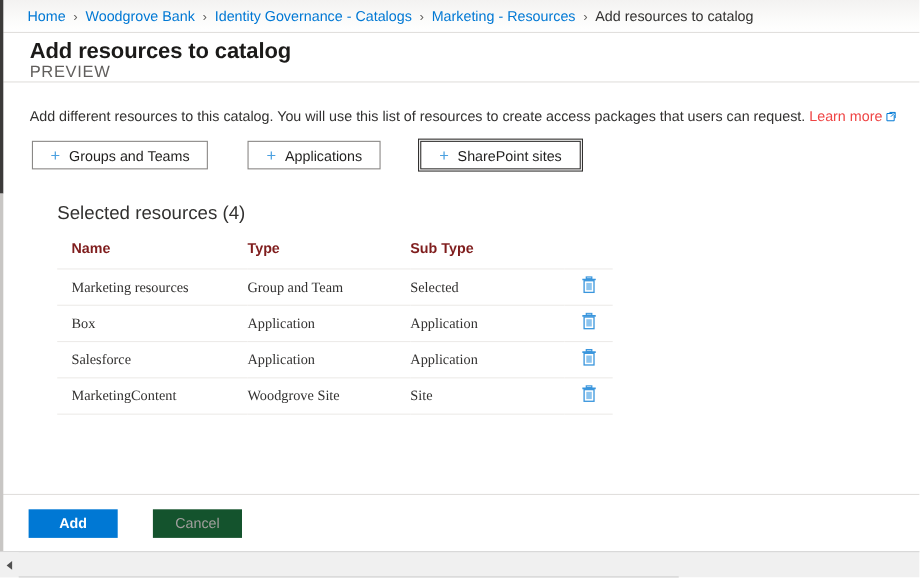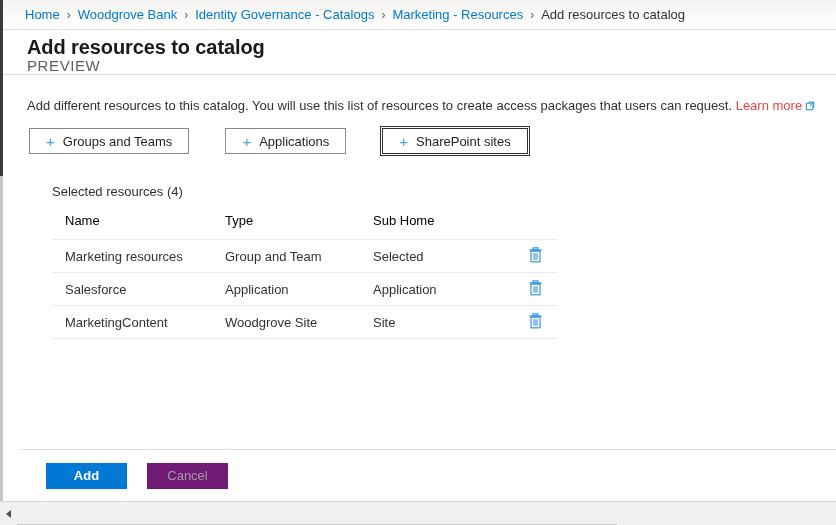--- a/index.html
+++ b/index.html
@@ -158,88 +158,89 @@
     color: #4aa0e0;
     font-size: 15px;
     font-weight: 400;
     margin-right: 8px;
     line-height: 1;
   }
 
   
   .sel-heading {
     margin: 30px 0 6px 49px;
-    font-size: 13px;
+    font-size: 17px;
     color: #323130;
   }
 
   .res-table {
     margin: 14px 0 0 49px;
     width: 492px;
     border-collapse: collapse;
     table-layout: fixed;
   }
   .res-table th {
     text-align: left;
     font-size: 13px;
-    font-weight: 400;
-    color: #000000;
+    font-weight: 700;
+    color: #7f1d1d;
     padding: 0 0 11px 0;
     border-bottom: 1px solid #edebe9;
   }
   .res-table td {
     font-size: 13px;
     color: #323130;
     padding: 0;
     height: 32px;
     border-bottom: 1px solid #edebe9;
     vertical-align: middle;
+    font-family: Liberation Serif, serif;
   }
   .col-name { width: 160px; padding-left: 13px !important; }
   .col-type { width: 148px; }
   .col-sub  { width: 140px; }
   .col-act  { width: 44px; text-align: center; }
 
   .trash-btn {
     background: none;
     border: none;
     padding: 0;
     cursor: pointer;
     line-height: 0;
     display: inline-block;
   }
 
   
   .footer {
     position: absolute;
-    left: 20px;
+    left: 0;
     right: 0;
     bottom: 24px;
     height: 52px;
     background: #ffffff;
     border-top: 1px solid #e1dfdd;
     display: flex;
     align-items: center;
     padding-left: 26px;
     box-sizing: border-box;
-    gap: 20px;
+    gap: 32px;
   }
   .btn-primary {
     background: #0078d4;
     color: #ffffff;
     border: none;
     height: 26px;
     width: 81px;
     font-size: 13px;
     font-weight: 700;
     cursor: pointer;
     font-family: "Liberation Sans", sans-serif;
   }
   .btn-disabled {
-    background: #701a75;
+    background: #14532d;
     color: #a19f9d;
     border: none;
     height: 26px;
     width: 81px;
     font-size: 13px;
     cursor: default;
     font-family: "Liberation Sans", sans-serif;
   }
 
   
@@ -333,29 +334,40 @@
       </button>
     </div>
 
   <div class="sel-heading">Selected resources (4)</div>
 
   <table class="res-table">
     <thead>
         <tr id="thead-row">
           <th class="col-name">Name</th>
           <th class="col-type">Type</th>
-          <th class="col-sub">Sub Home</th>
+          <th class="col-sub">Sub Type</th>
           <th class="col-act"></th>
         </tr>
       </thead>
     <tbody id="tbody">
         <tr>
           <td class="col-name">Marketing resources</td>
           <td class="col-type">Group and Team</td>
           <td class="col-sub">Selected</td>
+          <td class="col-act"><button class="trash-btn"><span><svg width="15" height="16" viewBox="0 0 15 16">
+                  <rect x="5" y="0.8" width="5" height="1.6" fill="none" stroke="#3a96dd" stroke-width="1.1"></rect>
+                  <line x1="1.4" y1="3.1" x2="13.6" y2="3.1" stroke="#3a96dd" stroke-width="1.5"></line>
+                  <rect x="3" y="4.2" width="9" height="10.6" fill="none" stroke="#3a96dd" stroke-width="1.2"></rect>
+                  <rect x="5" y="6.2" width="5" height="6.6" fill="#8cc4ee"></rect>
+                </svg></span></button></td>
+        </tr>
+        <tr>
+          <td class="col-name">Box</td>
+          <td class="col-type">Application</td>
+          <td class="col-sub">Application</td>
           <td class="col-act"><button class="trash-btn"><span><svg width="15" height="16" viewBox="0 0 15 16">
                   <rect x="5" y="0.8" width="5" height="1.6" fill="none" stroke="#3a96dd" stroke-width="1.1"></rect>
                   <line x1="1.4" y1="3.1" x2="13.6" y2="3.1" stroke="#3a96dd" stroke-width="1.5"></line>
                   <rect x="3" y="4.2" width="9" height="10.6" fill="none" stroke="#3a96dd" stroke-width="1.2"></rect>
                   <rect x="5" y="6.2" width="5" height="6.6" fill="#8cc4ee"></rect>
                 </svg></span></button></td>
         </tr>
         <tr>
           <td class="col-name">Salesforce</td>
           <td class="col-type">Application</td>

